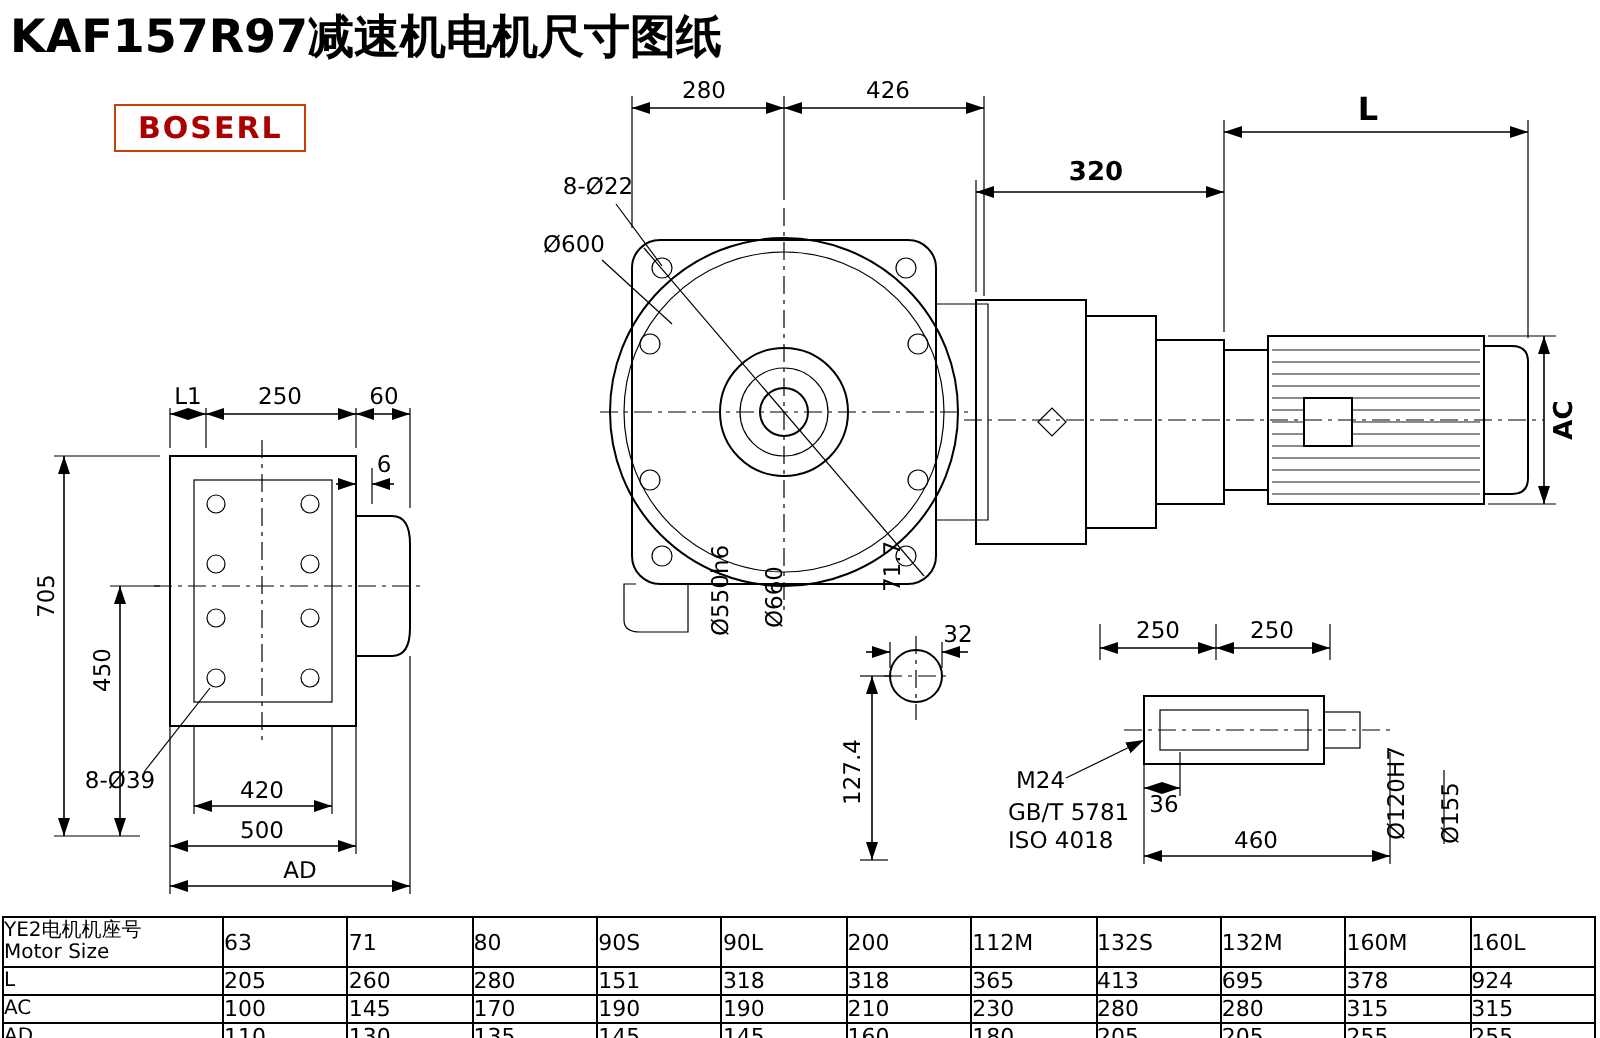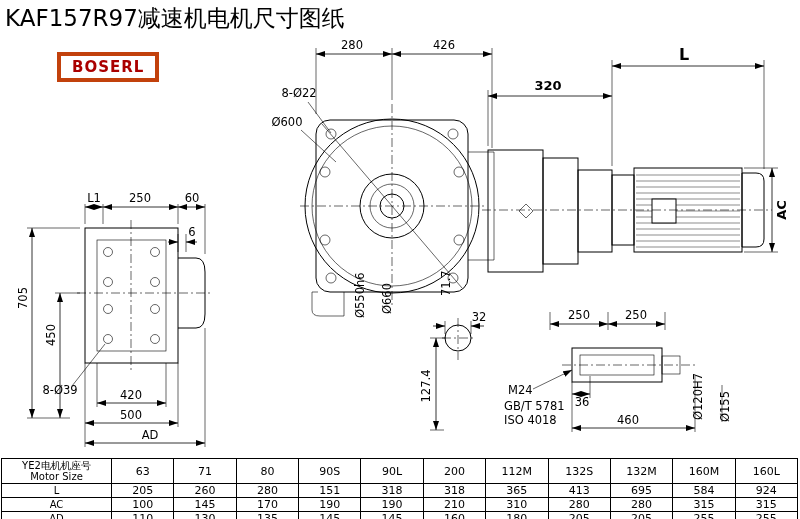--- a/index.html
+++ b/index.html
@@ -2,44 +2,44 @@
 <html><head>
 <meta charset="utf-8">
 <style>
   html,body { margin:0; padding:0; }
   body {
     width:800px; height:519px; position:relative; overflow:hidden;
     background:#ffffff; font-family:"DejaVu Sans", sans-serif; color:#000;
   }
   .title {
     position:absolute; top:3px; left:5px;
-    font-size:23px; font-weight:normal; color:#000; white-space:nowrap;
+    font-size:23px; font-weight:bold; color:#000; white-space:nowrap;
   }
   .logo {
     position:absolute; top:52px; left:57px;
-    border:4px solid #c2410c; color:#aa0000; background:#fff;
+    border:1px solid #c2410c; color:#aa0000; background:#fff;
     font-size:15px; font-weight:bold; letter-spacing:1px;
     padding:2px 11px;
   }
   svg.drawing { position:absolute; top:0; left:0; }
   svg .ln   { stroke:#000; stroke-width:1; fill:none; }
   svg .thin { stroke:#000; stroke-width:0.6; fill:none; }
   svg .fin  { stroke:#000; stroke-width:0.45; fill:none; }
   svg .dash { stroke-dasharray:9 3 2 3; }
   svg .dm   { stroke:#000; stroke-width:0.8; fill:none; }
   svg text  { font-family:"DejaVu Sans", sans-serif; font-size:11.5px; fill:#000; }
   svg text.tm { text-anchor:middle; }
   svg text.bd { font-weight:bold; font-size:13px; }
   svg text.lg { font-weight:bold; font-size:16px; }
   table.dims {
     position:absolute; top:458px; left:1px; width:797px;
     border-collapse:collapse; table-layout:fixed; font-size:11px;
   }
   .dims td {
-    border:1px solid #000; text-align:center; padding:0;
+    border:1px solid #000; text-align:left; padding:0;
     height:12px; line-height:13px; background:#fff; overflow:hidden;
   }
   .dims tr.hdr td { height:24px; }
   .dims td.first { font-size:10px; line-height:11px; }
 </style>
 </head>
 <body>
 
 <div class="title">KAF157R97减速机电机尺寸图纸</div>
 <div class="logo">BOSERL</div>
@@ -307,32 +307,32 @@
       <td class="first">L</td>
       <td>205</td>
       <td>260</td>
       <td>280</td>
       <td>151</td>
       <td>318</td>
       <td>318</td>
       <td>365</td>
       <td>413</td>
       <td>695</td>
-      <td>584</td>
+      <td>378</td>
       <td>924</td>
     </tr>
     <tr>
       <td class="first">AC</td>
       <td>100</td>
       <td>145</td>
       <td>170</td>
       <td>190</td>
       <td>190</td>
       <td>210</td>
-      <td>310</td>
+      <td>230</td>
       <td>280</td>
       <td>280</td>
       <td>315</td>
       <td>315</td>
     </tr>
     <tr>
       <td class="first">AD</td>
       <td>110</td>
       <td>130</td>
       <td>135</td>

